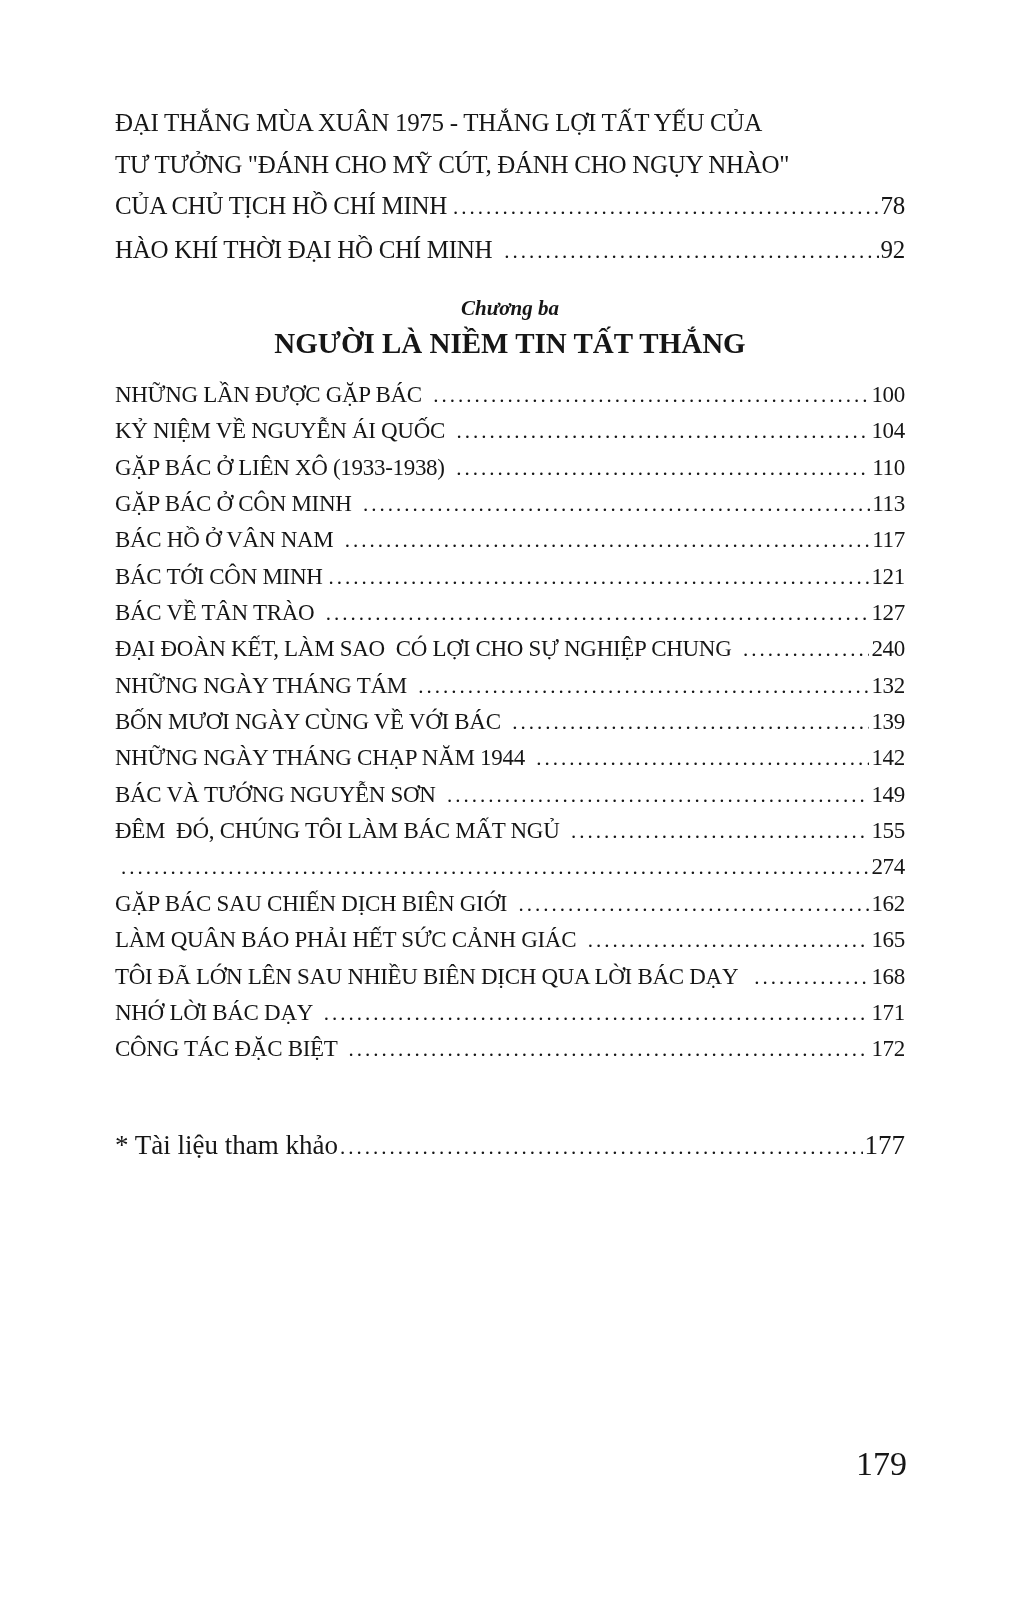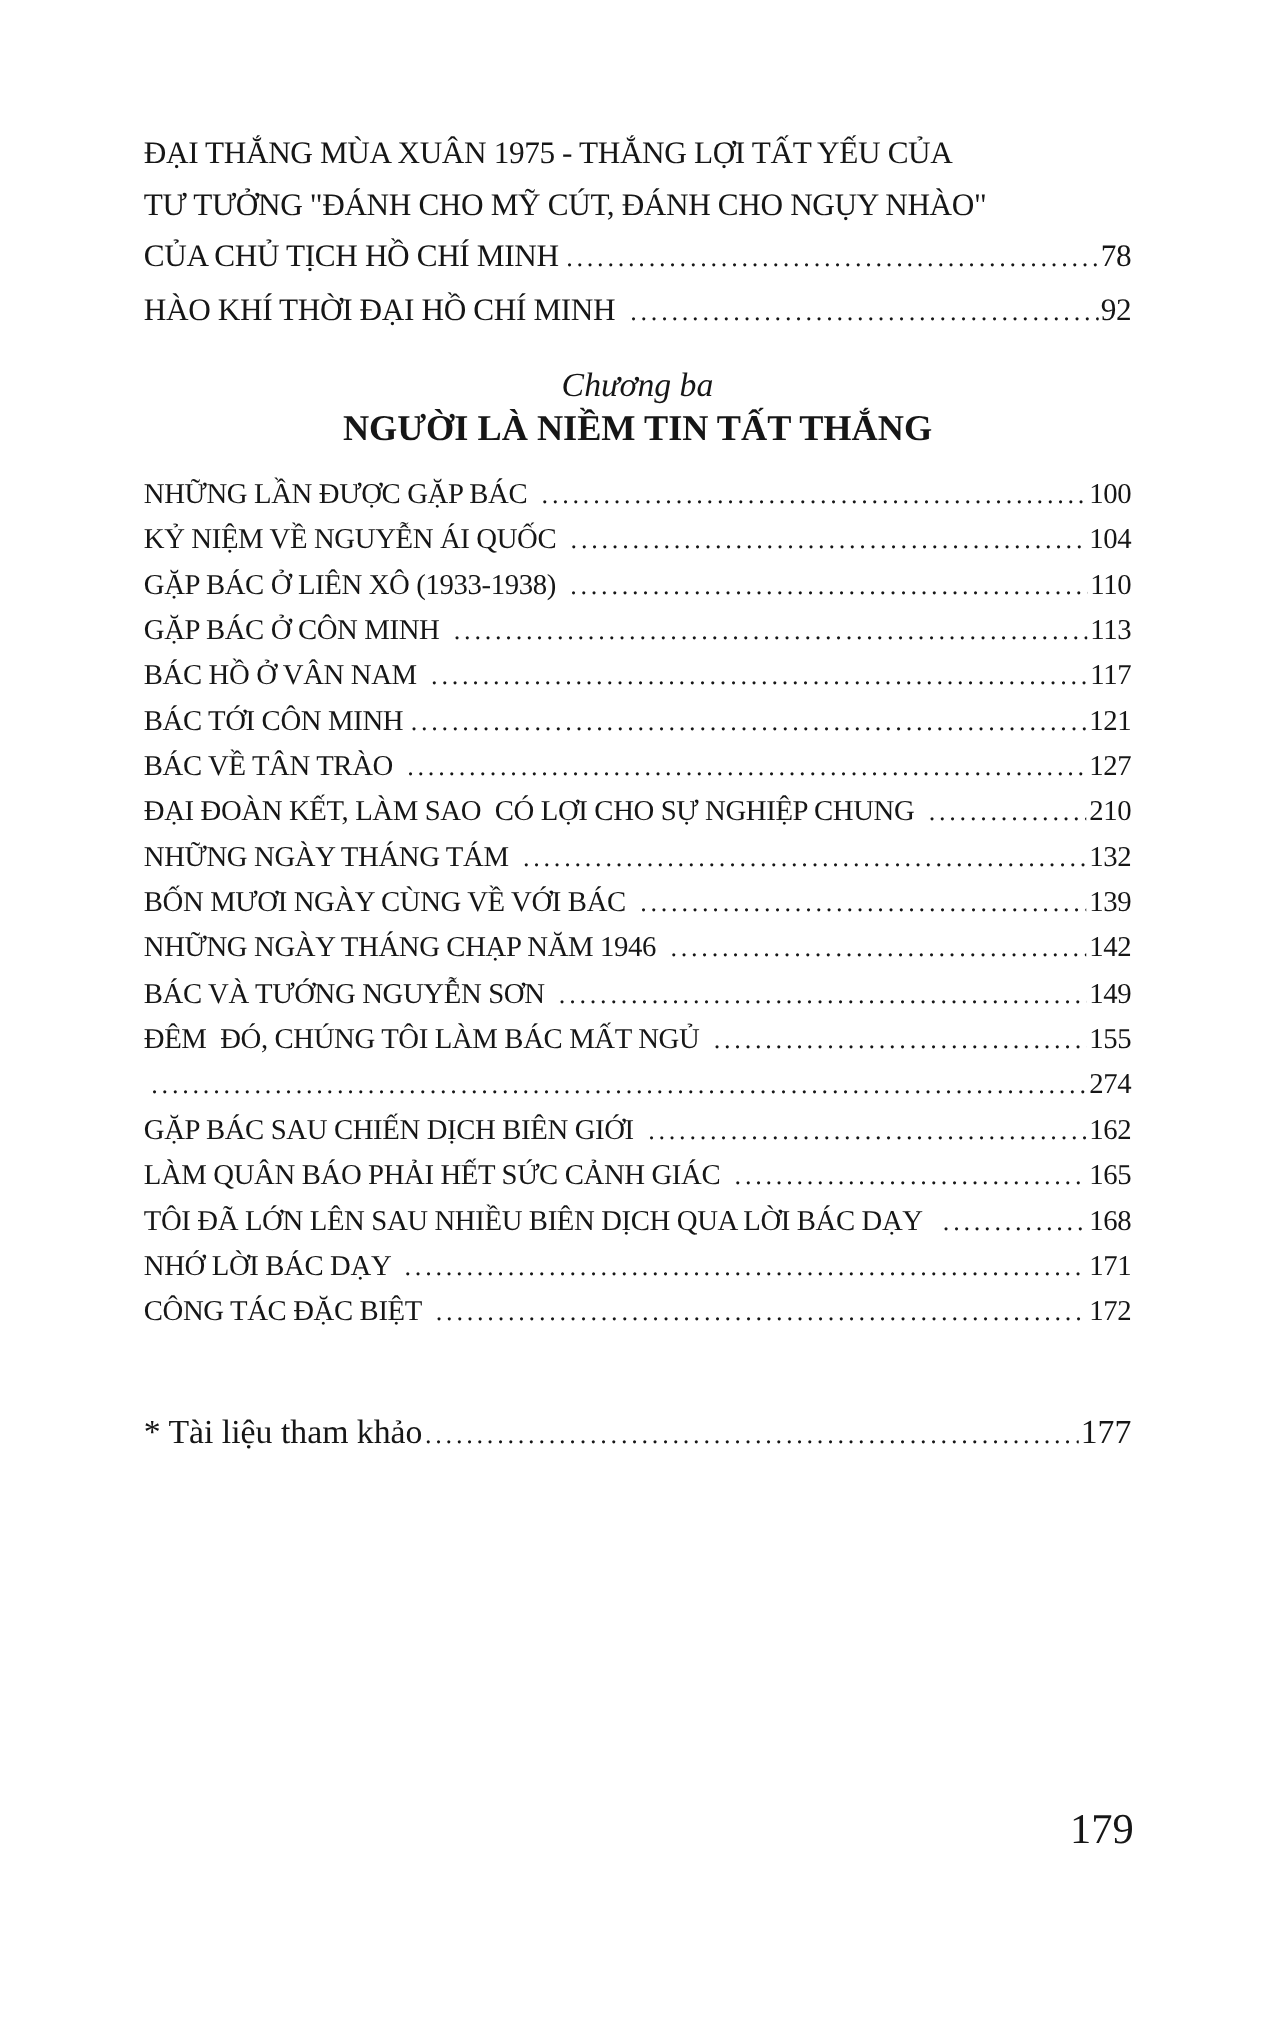--- a/index.html
+++ b/index.html
@@ -61,22 +61,22 @@
     letter-spacing: -0.3px;
     white-space: pre;
   }
 
   
   .chapter {
     top: 291px;
     text-align: center;
   }
   .chapter-label {
-    font-size: 27px;
-    font-weight: normal;
+    font-size: 21px;
+    font-weight: bold;
     font-style: italic;
     line-height: 34px;
   }
   .chapter-title {
     font-size: 29px;
     font-weight: bold;
     line-height: 37px;
   }
 
   
@@ -180,37 +180,37 @@
 
       <div class="row">
         <span class="t">BÁC VỀ TÂN TRÀO </span>
         <span class="leader"></span>
         <span class="pg">127</span>
       </div>
 
       <div class="row">
         <span class="t">ĐẠI ĐOÀN KẾT, LÀM SAO  CÓ LỢI CHO SỰ NGHIỆP CHUNG </span>
         <span class="leader"></span>
-        <span class="pg">210</span>
+        <span class="pg">240</span>
       </div>
 
       <div class="row">
         <span class="t">NHỮNG NGÀY THÁNG TÁM </span>
         <span class="leader"></span>
         <span class="pg">132</span>
       </div>
 
       <div class="row">
         <span class="t">BỐN MƯƠI NGÀY CÙNG VỀ VỚI BÁC </span>
         <span class="leader"></span>
         <span class="pg">139</span>
       </div>
 
       <div class="row">
-        <span class="t">NHỮNG NGÀY THÁNG CHẠP NĂM 1946 </span>
+        <span class="t">NHỮNG NGÀY THÁNG CHẠP NĂM 1944 </span>
         <span class="leader"></span>
         <span class="pg">142</span>
       </div>
 
       <div class="row">
         <span class="t">BÁC VÀ TƯỚNG NGUYỄN SƠN </span>
         <span class="leader"></span>
         <span class="pg">149</span>
       </div>
 

